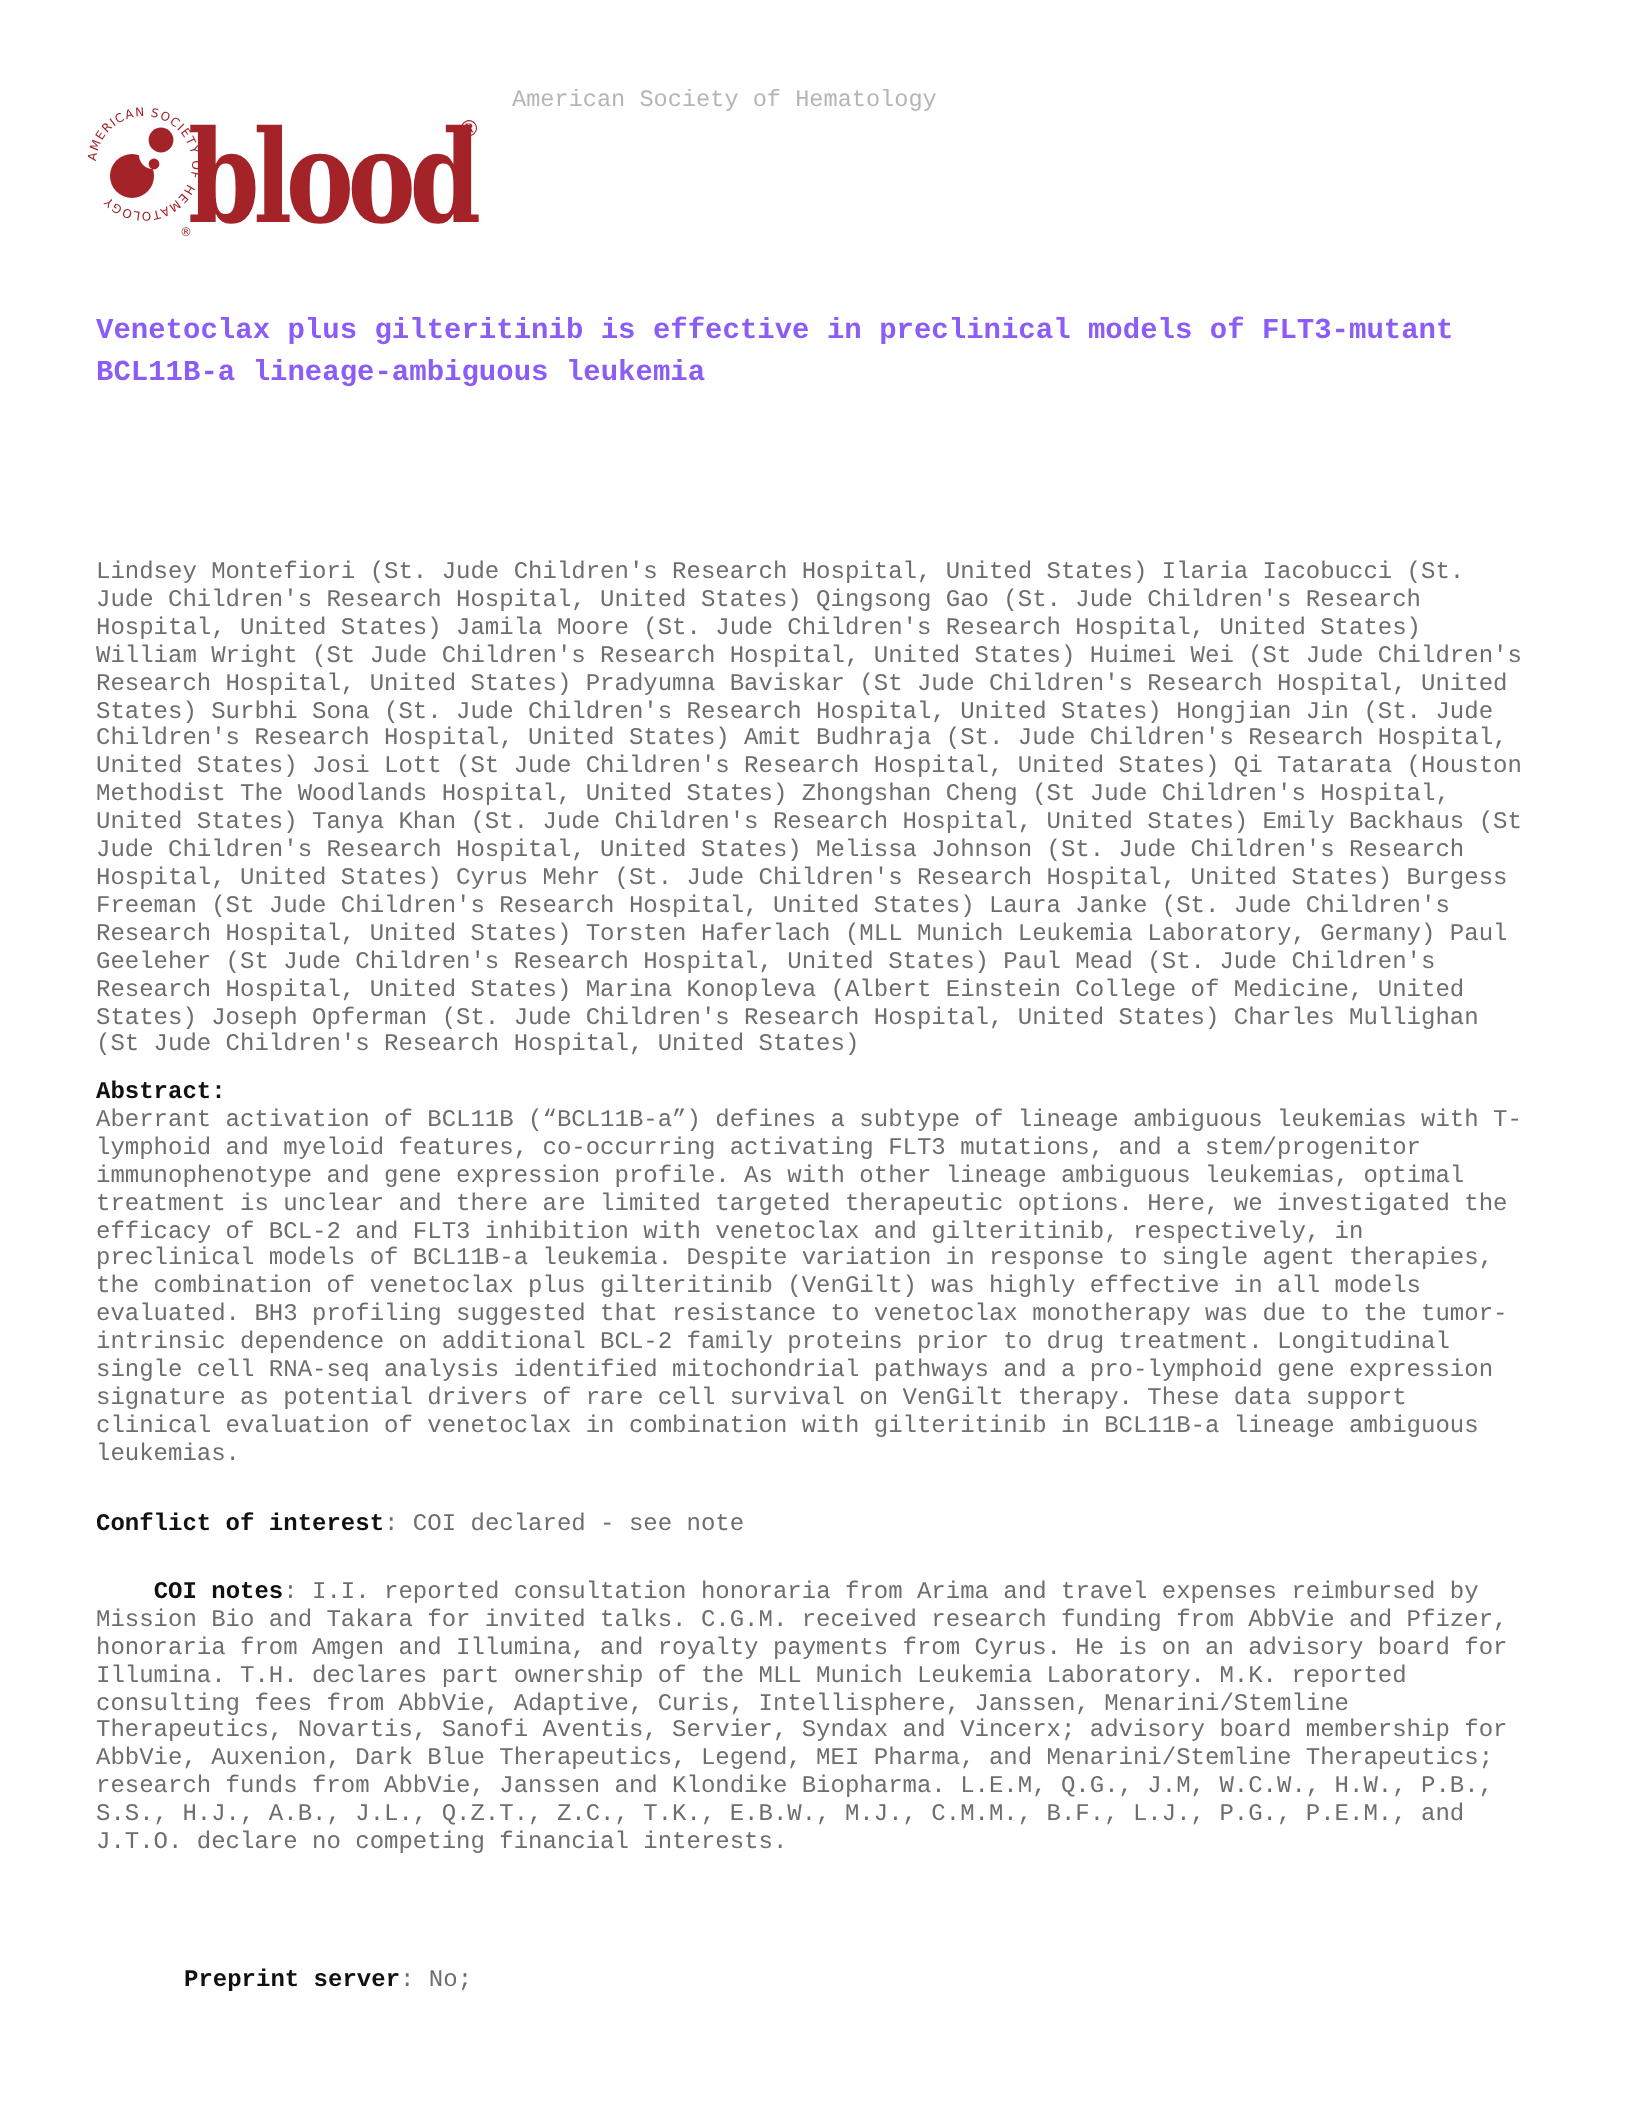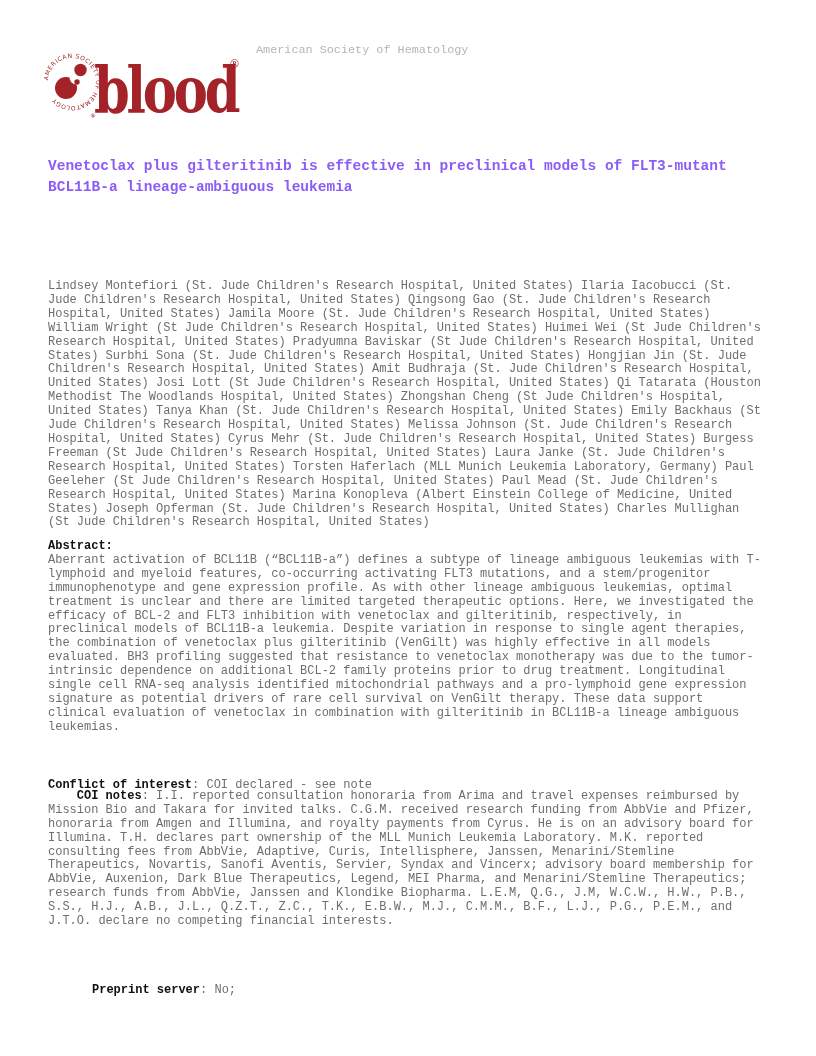--- a/index.html
+++ b/index.html
@@ -34,21 +34,21 @@
   .sec p{margin:0;}
   .title{
     top:156px;
     font-size:14.5px;line-height:20.8px;font-weight:bold;color:#8b5cf6;
   }
   .bodytext{font-size:12px;line-height:13.9px;color:#6e6e6e;}
   .boldhead{font-weight:bold;color:#111111;}
   .tracking{top:230px;}
   .authors{top:280px;}
   .abstract{top:528px;margin-top:12px;}
-  .conflict{top:779px;}
+  .conflict{top:756px;}
   .coinotes{top:776px;}
   .preprint{top:984px;margin-left:44px;}
 </style>
 </head>
 <body>
 
 <div class="page">
 
   <svg class="emblem" width="56" height="70" viewBox="0 0 56 70" aria-hidden="true">
     <defs>

